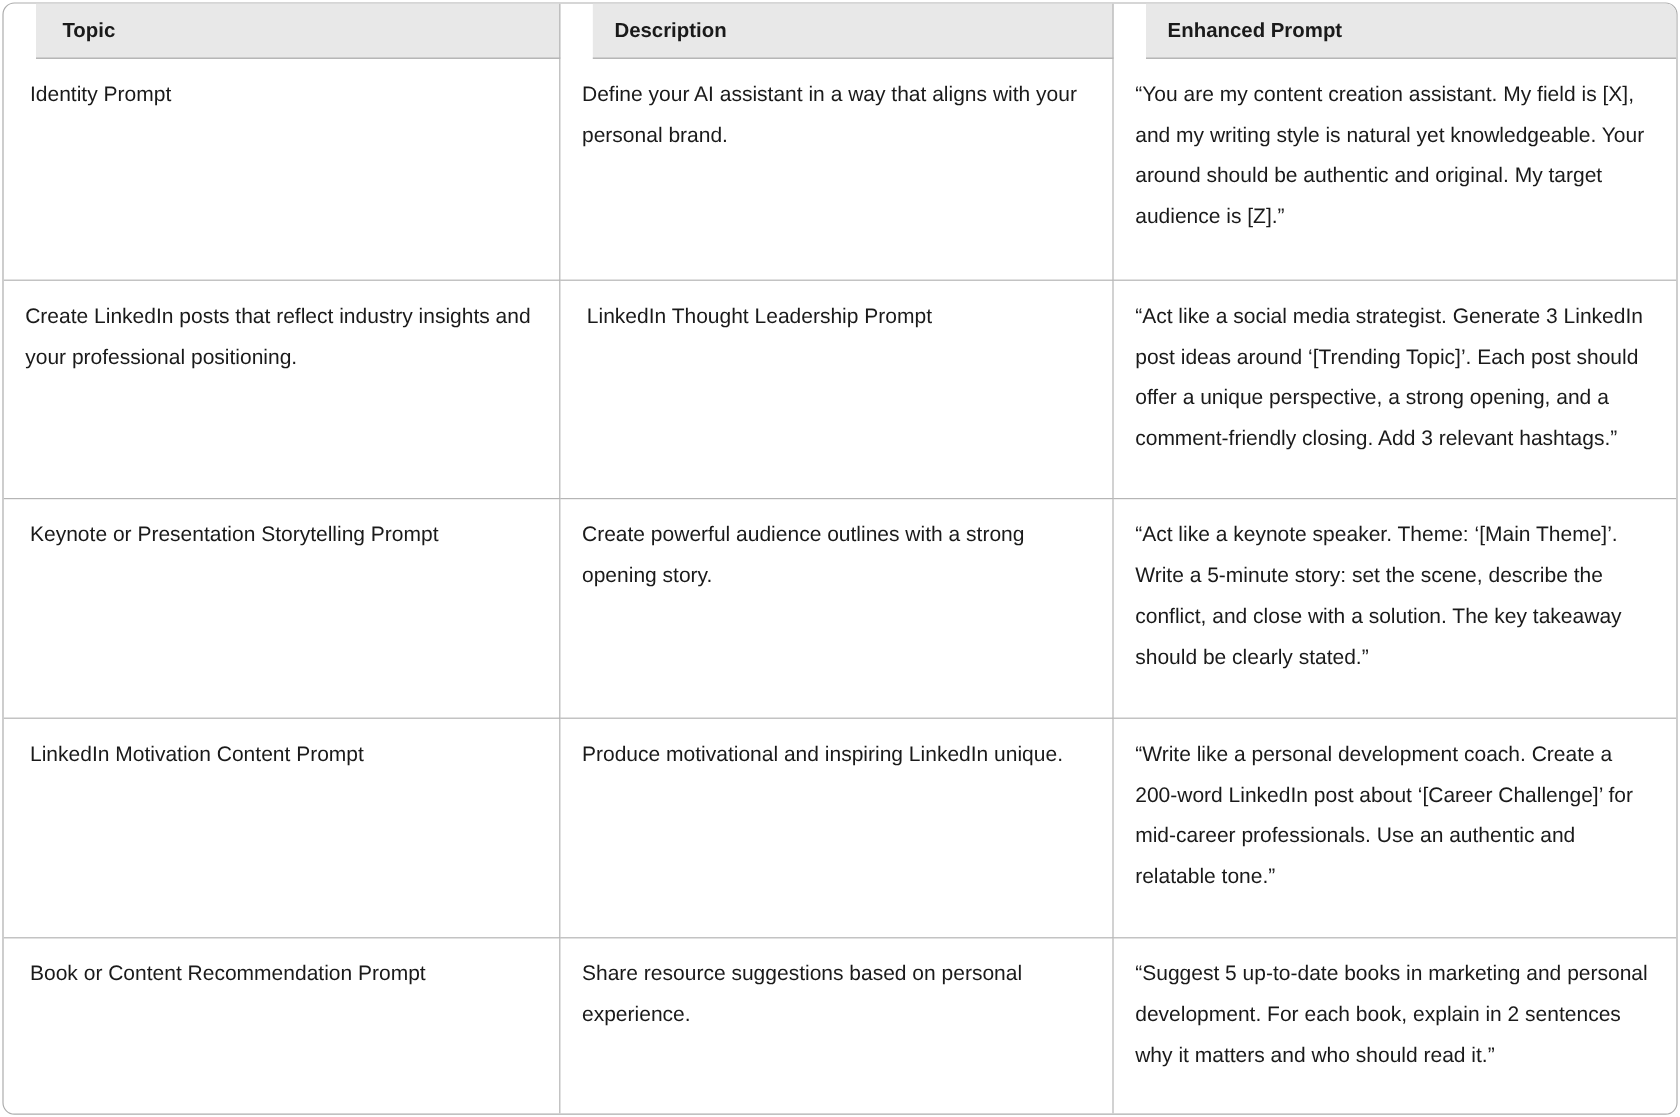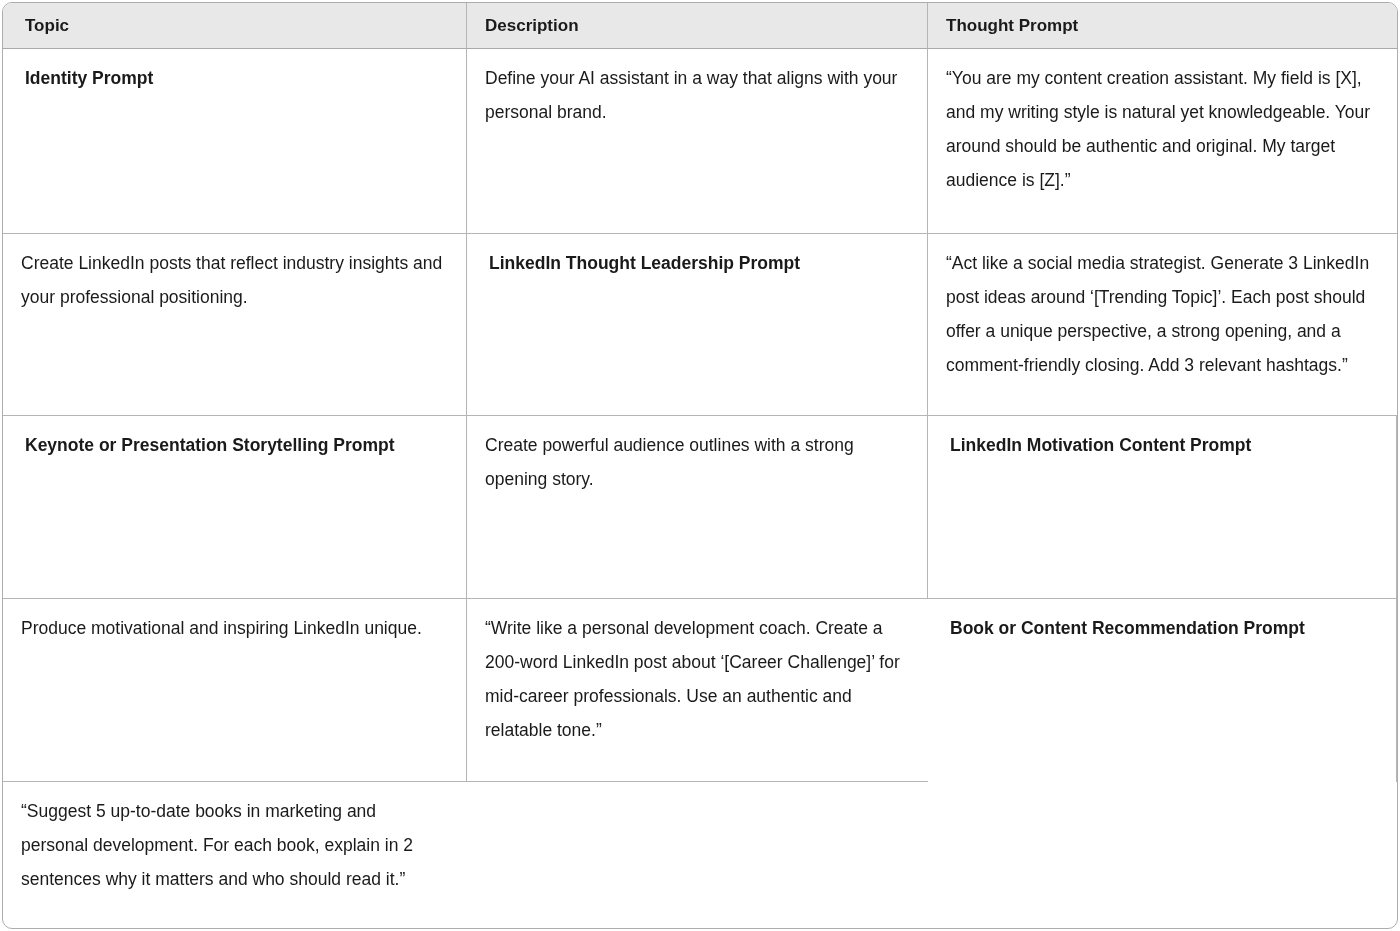--- a/index.html
+++ b/index.html
@@ -40,43 +40,46 @@
   .cell.col3{border-right:none;}
   .cell.lastrow{border-bottom:none;}
   .cell.header{
     background:var(--header-bg);
     display:flex;align-items:center;
     font-weight:600;
     font-size:17px;
     line-height:20px;
     padding-top:0;padding-bottom:0;
     border-bottom:1px solid var(--header-divider);
+    margin-left:27px;
   }
-  .cell.topic{font-weight:700;}
+  .cell.topic{font-weight:400;}
 </style>
 </head>
 <body>
 
 <div class="table-wrap">
 
   <div class="cell header col1">Topic</div>
   <div class="cell header col2">Description</div>
-  <div class="cell header col3">Thought Prompt</div>
+  <div class="cell header col3">Enhanced Prompt</div>
 
   <div class="cell topic col1">Identity Prompt</div>
   <div class="cell col2">Define your AI assistant in a way that aligns with your personal brand.</div>
   <div class="cell col3">“You are my content creation assistant. My field is [X], and my writing style is natural yet knowledgeable. Your around should be authentic and original. My target audience is [Z].”</div>
 
   <div class="cell col2">Create LinkedIn posts that reflect industry insights and your professional positioning.</div>
   <div class="cell topic col1">LinkedIn Thought Leadership Prompt</div>
   <div class="cell col3">“Act like a social media strategist. Generate 3 LinkedIn post ideas around ‘[Trending Topic]’. Each post should offer a unique perspective, a strong opening, and a comment-friendly closing. Add 3 relevant hashtags.”</div>
 
   <div class="cell topic col1">Keynote or Presentation Storytelling Prompt</div>
   <div class="cell col2">Create powerful audience outlines with a strong opening story.</div>
+  <div class="cell col3">“Act like a keynote speaker. Theme: ‘[Main Theme]’. Write a 5-minute story: set the scene, describe the conflict, and close with a solution. The key takeaway should be clearly stated.”</div>
 
   <div class="cell topic col1">LinkedIn Motivation Content Prompt</div>
   <div class="cell col2">Produce motivational and inspiring LinkedIn unique.</div>
   <div class="cell col3">“Write like a personal development coach. Create a 200-word LinkedIn post about ‘[Career Challenge]’ for mid-career professionals. Use an authentic and relatable tone.”</div>
 
   <div class="cell topic col1 lastrow">Book or Content Recommendation Prompt</div>
+  <div class="cell col2 lastrow">Share resource suggestions based on personal experience.</div>
   <div class="cell col3 lastrow">“Suggest 5 up-to-date books in marketing and personal development. For each book, explain in 2 sentences why it matters and who should read it.”</div>
 
 </div>
 
 </body></html>

